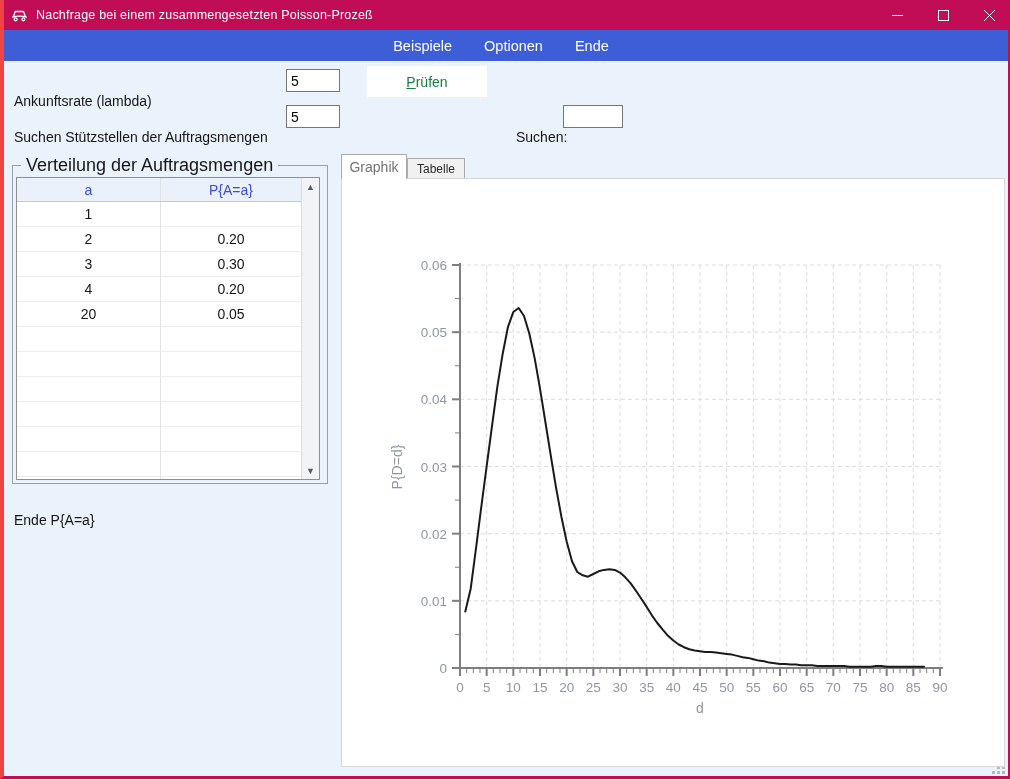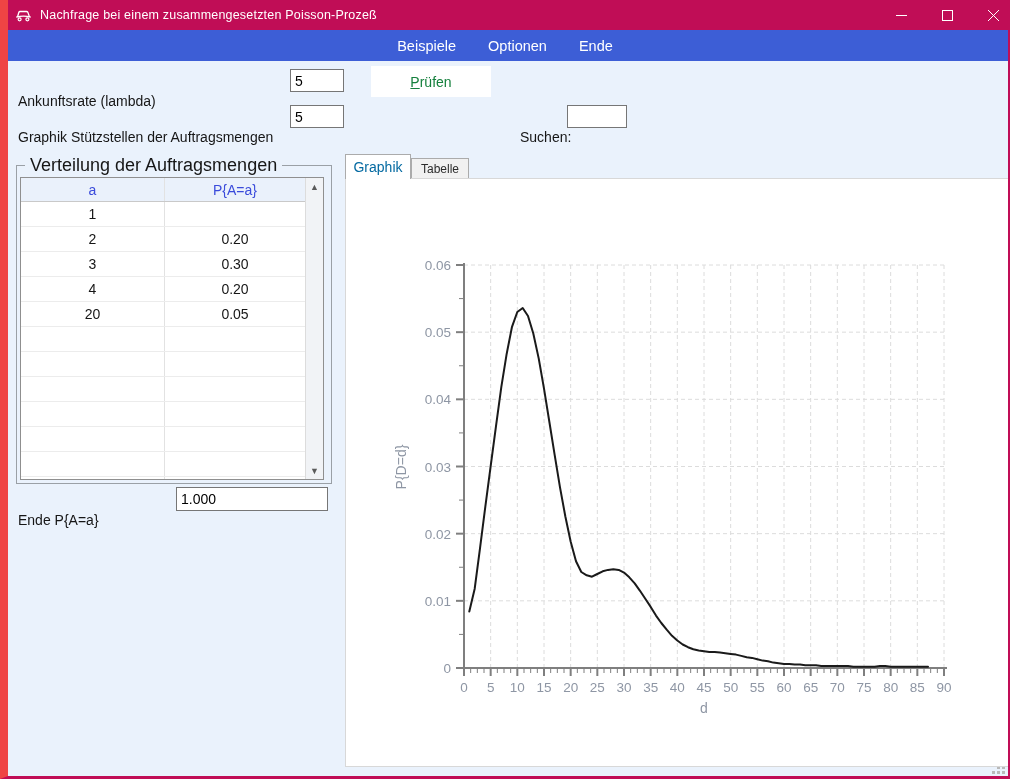--- a/index.html
+++ b/index.html
@@ -1,17 +1,17 @@
 <!DOCTYPE html>
 <html><head>
 <meta charset="utf-8">
 <style>
   html,body{margin:0;padding:0;background:#d8d8d8;font-family:"Liberation Sans",sans-serif;}
   .window{position:relative;width:1010px;height:779px;background:#EAF2FC;
-          border-left:8px solid #ef4444;border-right:2px solid #C00D56;border-bottom:3px solid #C00D56;
+          border-left:4px solid #ef4444;border-right:2px solid #C00D56;border-bottom:3px solid #C00D56;
           box-sizing:border-box;overflow:hidden;}
   
   .titlebar{position:absolute;left:-2px;top:0;width:1010px;height:30px;background:#C00D56;
             display:flex;align-items:center;color:#fff;}
   .titlebar .app-icon{margin-left:9px;display:flex;align-items:center;}
   .titlebar .title{margin-left:8px;font-size:12.5px;letter-spacing:.2px;}
   .win-controls{margin-left:auto;display:flex;height:30px;}
   .win-btn{width:46px;height:30px;display:flex;align-items:center;justify-content:center;
            color:#fff;font-size:13px;font-weight:300;cursor:default;}
   .maxi-glyph{width:9px;height:9px;border:1px solid #fff;display:inline-block;}
@@ -35,21 +35,21 @@
   .grid-header{display:flex;height:23px;background:#EAF1FB;border-bottom:1px solid #c9c9c9;flex:none;}
   .grid-header .hc{font-size:14px;color:#3a4bdb;display:flex;align-items:center;justify-content:center;}
   .hc.c1,.cell.c1{width:144px;border-right:1px solid #e2e2e2;box-sizing:border-box;}
   .hc.c2,.cell.c2{flex:1;}
   .grid-row{display:flex;height:24px;border-bottom:1px solid #ececec;flex:none;}
   .cell{font-size:14px;color:#161616;display:flex;align-items:center;justify-content:center;}
   .vscroll{width:17px;background:#f1f3f6;border-left:1px solid #dcdcdc;flex:none;position:relative;}
   .sb-arrow{position:absolute;left:0;width:17px;height:17px;color:#5a5a5a;font-size:9px;
             display:flex;align-items:center;justify-content:center;}
   
-  .tab{position:absolute;font-size:14px;color:#0369a1;box-sizing:border-box;
+  .tab{position:absolute;font-size:14px;color:#737373;box-sizing:border-box;
        display:flex;align-items:center;justify-content:center;}
   .tab.active{left:337px;top:154px;height:25px;width:66px;background:#fff;border:1px solid #ababab;border-bottom:none;z-index:3;}
   .tab.inactive{left:403px;top:158px;height:21px;width:58px;background:#f1f1f1;border:1px solid #ababab;z-index:1;font-size:12px;color:#2b2b2b;}
   .tab-panel{position:absolute;left:337px;top:178px;width:664px;height:589px;background:#fff;border:1px solid #d8d8d8;box-sizing:border-box;z-index:2;}
   
   .grip{position:absolute;right:3px;bottom:2px;width:12px;height:12px;}
   .grip i{position:absolute;width:3px;height:3px;background:#b9b9b9;}
 </style>
 </head>
 <body>
@@ -86,21 +86,21 @@
   <div class="menubar">
     <span class="menu-item">Beispiele</span>
     <span class="menu-item">Optionen</span>
     <span class="menu-item">Ende</span>
   </div>
 
   <span class="lbl" style="left:10px;top:73px;">Ankunftsrate (lambda)</span>
   <input class="tbox" style="left: 282px; top: 69px; width: 54px; height: 23px;" value="5">
   <button class="btn-pruefen"><u>P</u><span>rüfen</span></button>
 
-  <span class="lbl" style="left:10px;top:109px;">Graphik Stützstellen der Auftragsmengen</span>
+  <span class="lbl" style="left:10px;top:109px;">Suchen Stützstellen der Auftragsmengen</span>
   <input class="tbox" style="left: 282px; top: 105px; width: 54px; height: 23px;" value="5">
 
   <span class="lbl" style="left:512px;top:109px;">Suchen:</span>
   <input class="tbox" style="left: 559px; top: 105px; width: 60px; height: 23px;" value="">
 
   <div class="groupbox">
     <span class="groupbox-label">Verteilung der Auftragsmengen</span>
 
     <div class="dist-table">
       <div class="grid-cols">
@@ -159,21 +159,20 @@
           </div>
       </div>
       <div class="vscroll">
         <div class="sb-arrow" style="top:0;">▲</div>
         <div class="sb-arrow" style="bottom:0;">▼</div>
       </div>
     </div>
   </div>
 
   <span class="lbl" style="left:10px;top:492px;">Ende P{A=a}</span>
-  <input class="tbox" style="left: 168px; top: 487px; width: 152px; height: 24px;" value="1.000">
 
   <div class="tab active">Graphik</div>
   <div class="tab inactive">Tabelle</div>
 
   <div class="tab-panel">
     <svg id="chart-svg" width="662" height="587" viewBox="0 0 662 587">
         <line x1="144.66666666666666" y1="86" x2="144.66666666666666" y2="489" stroke="#DCDCDC" stroke-width="1" stroke-dasharray="4 3"></line>
         <line x1="171.33333333333331" y1="86" x2="171.33333333333331" y2="489" stroke="#DCDCDC" stroke-width="1" stroke-dasharray="4 3"></line>
         <line x1="198" y1="86" x2="198" y2="489" stroke="#DCDCDC" stroke-width="1" stroke-dasharray="4 3"></line>
         <line x1="224.66666666666666" y1="86" x2="224.66666666666666" y2="489" stroke="#DCDCDC" stroke-width="1" stroke-dasharray="4 3"></line>

